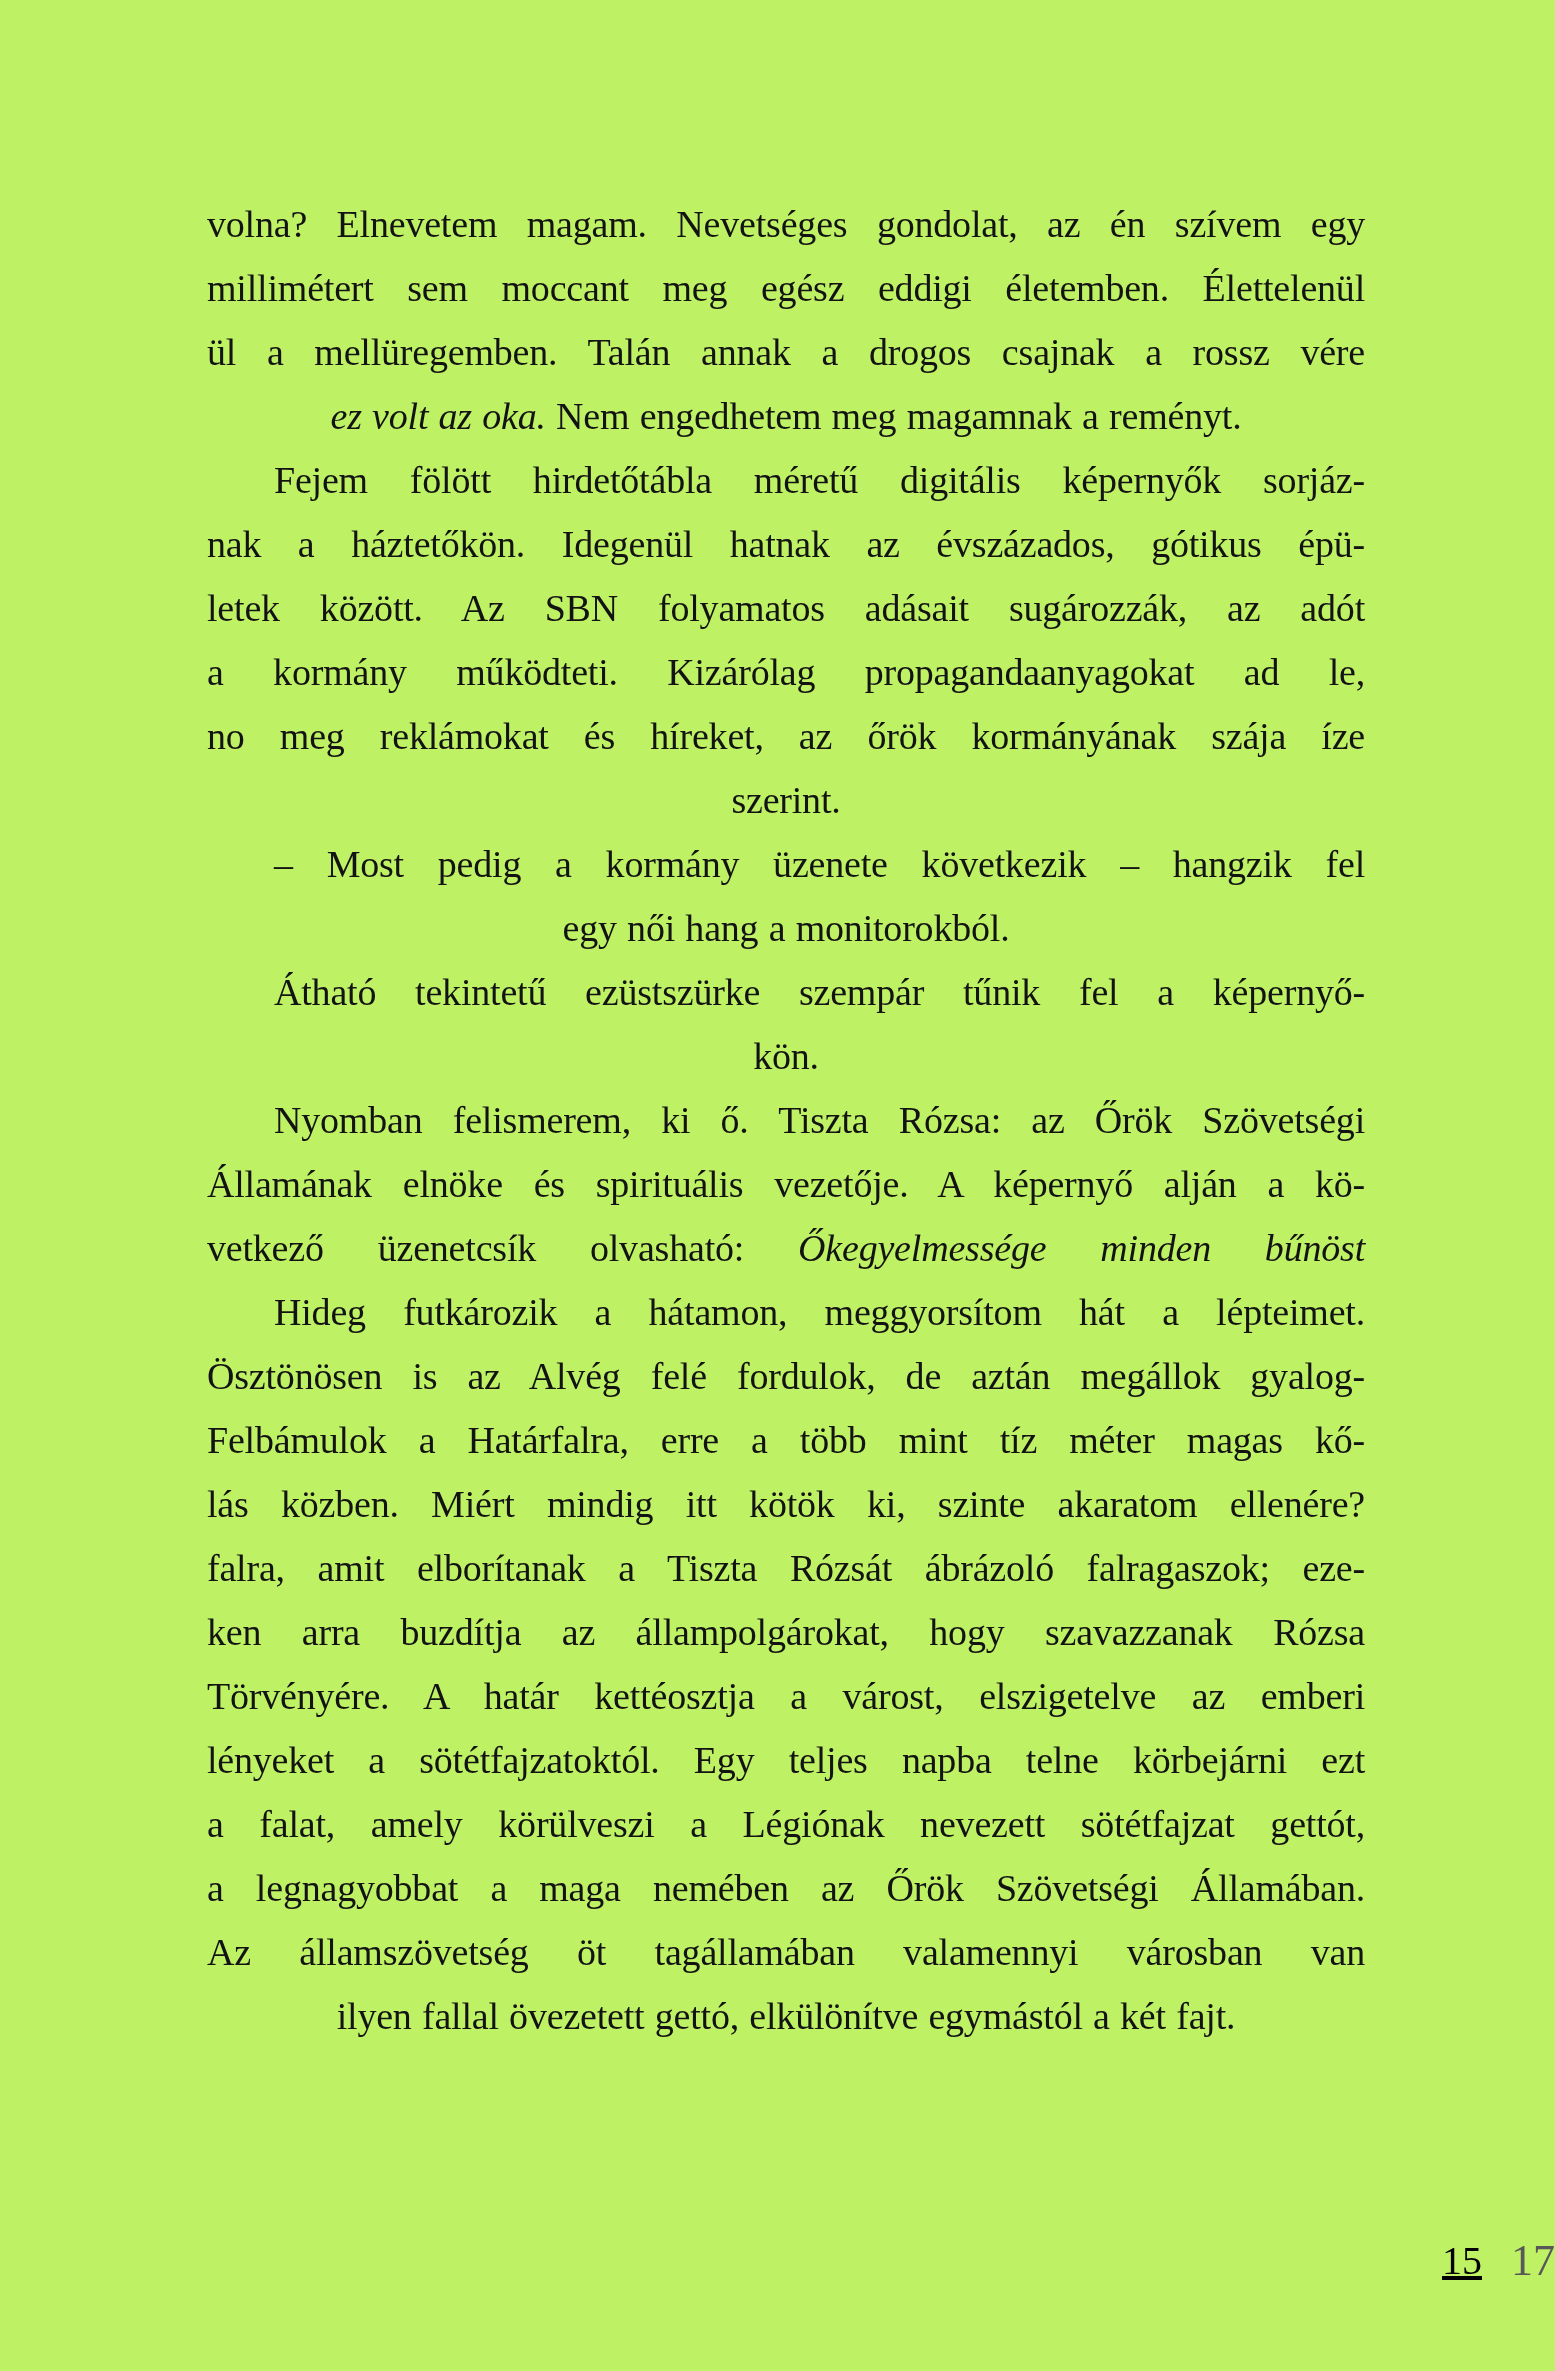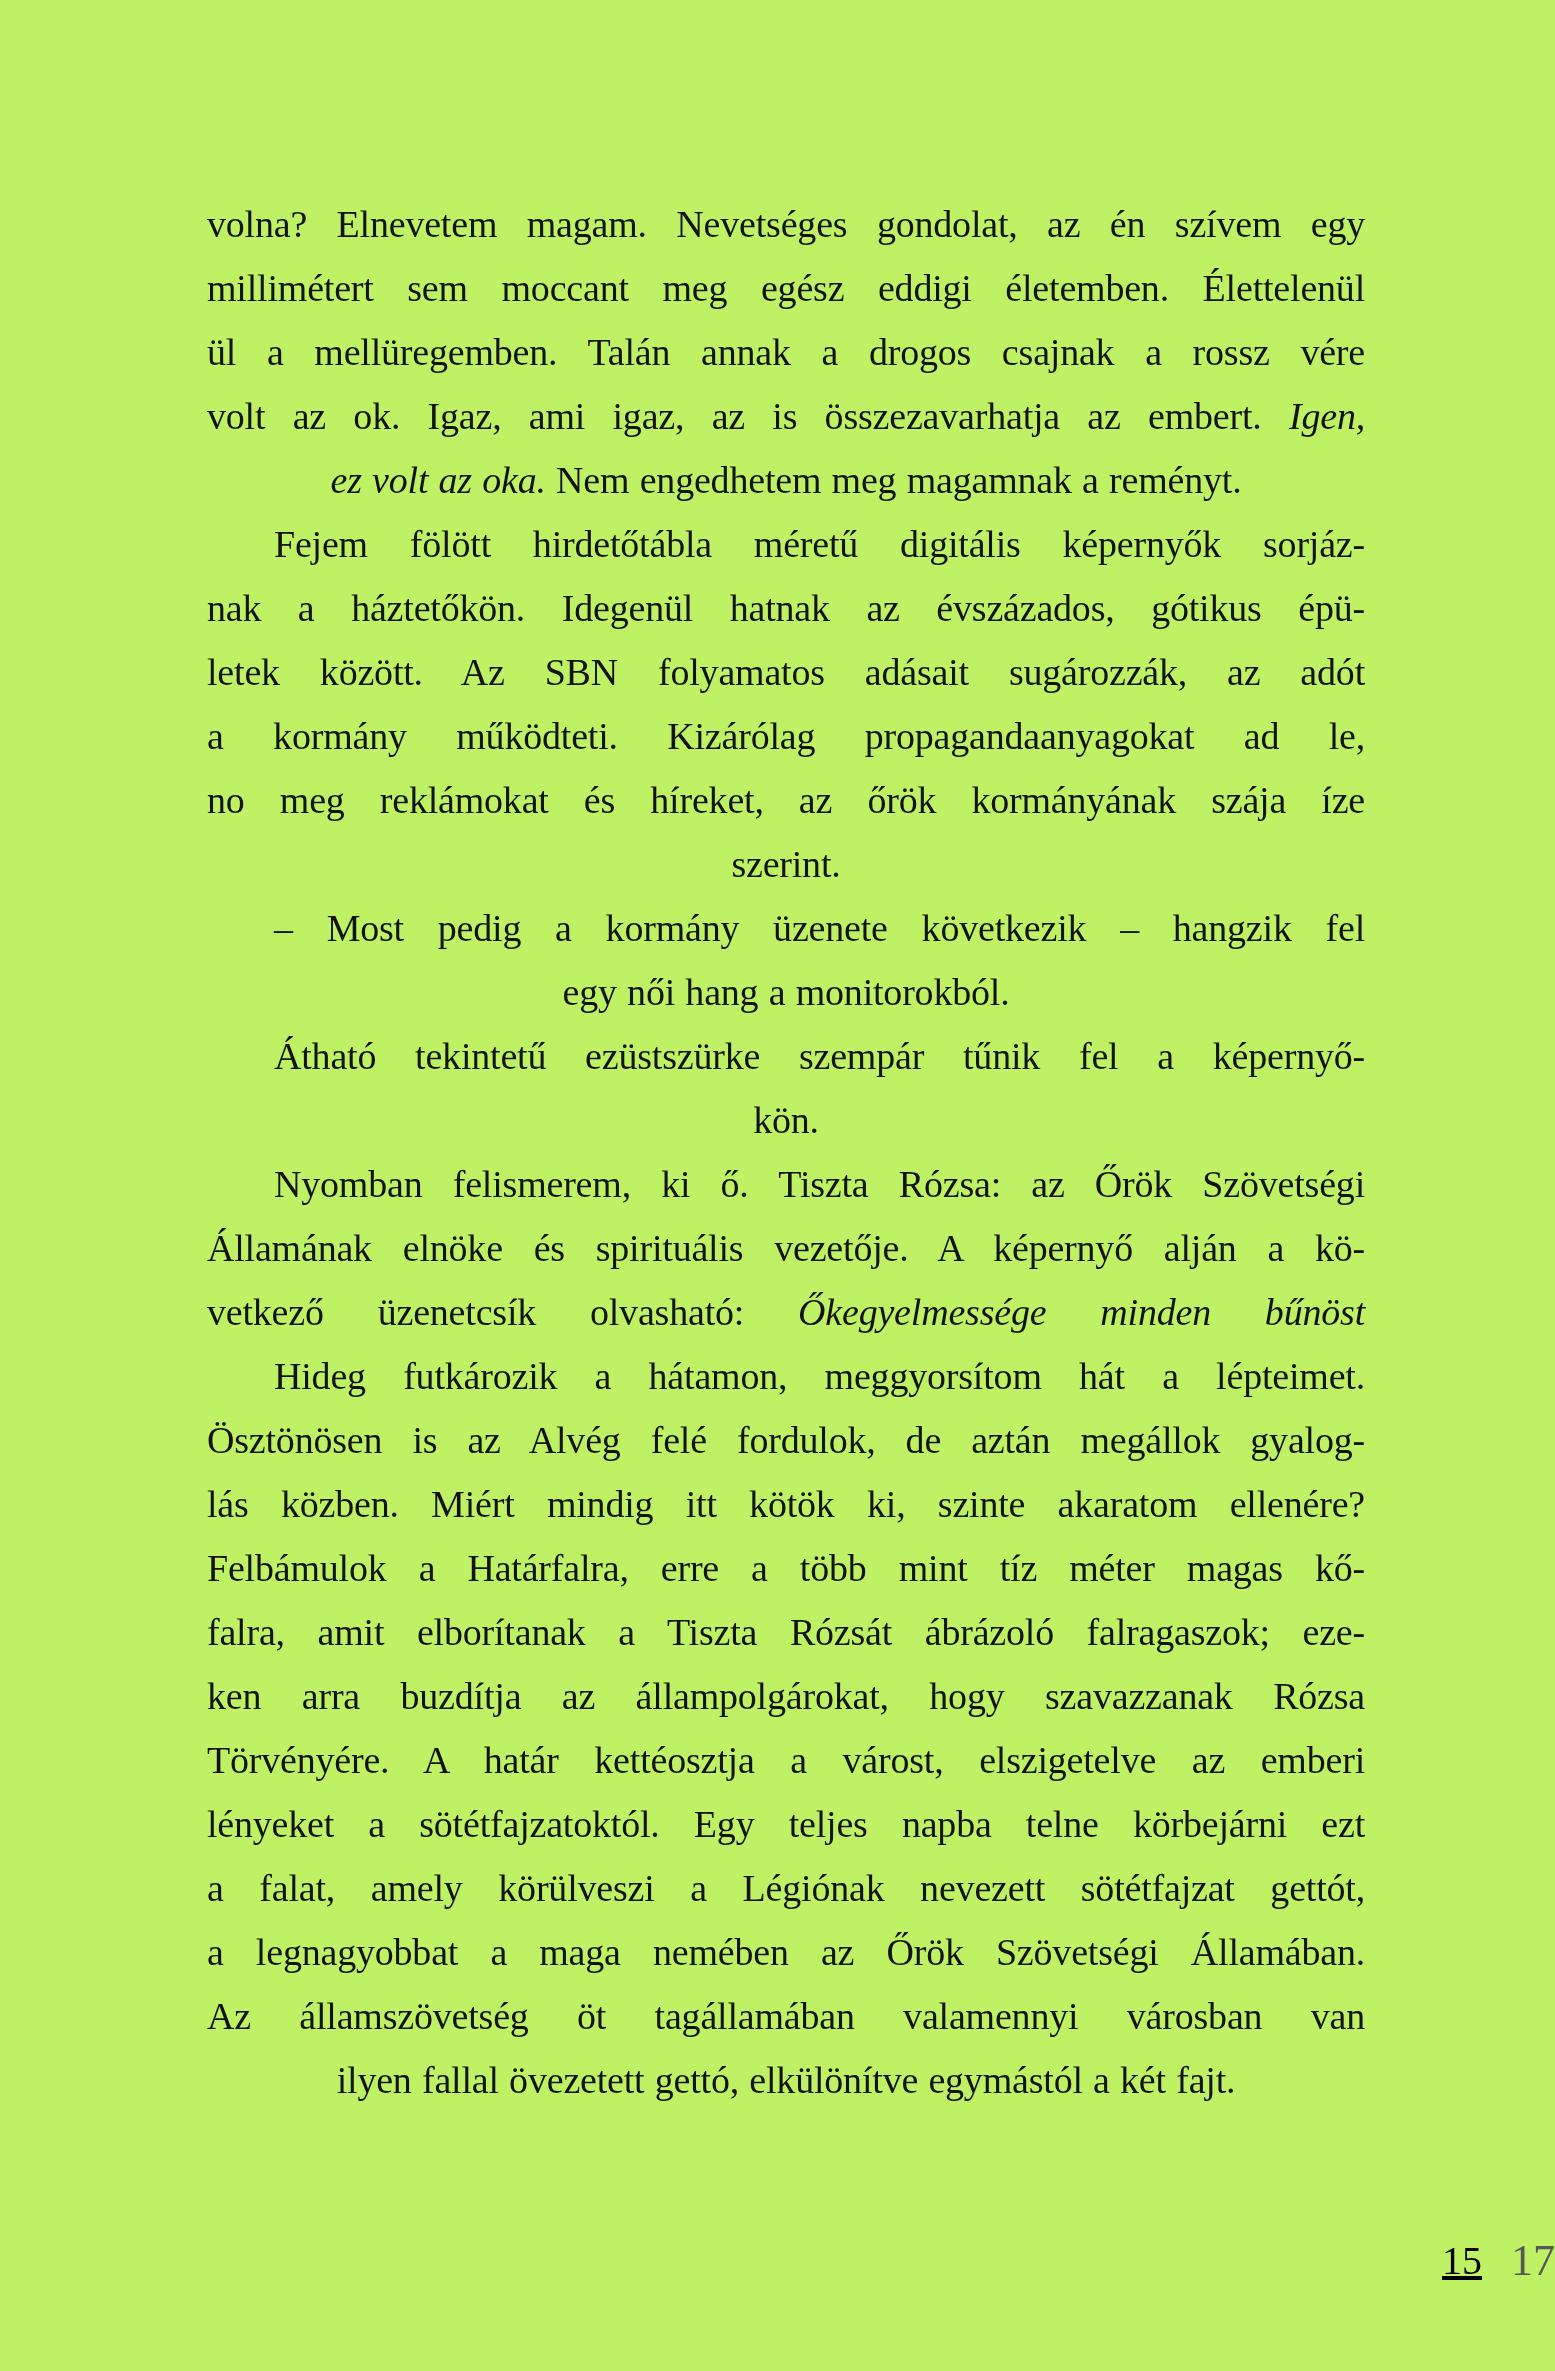--- a/index.html
+++ b/index.html
@@ -57,39 +57,38 @@
   }
 </style>
 </head>
 <body>
 
 <div class="page">
   <div class="textblock">
       <div class="line j"><span>volna? Elnevetem magam. Nevetséges gondolat, az én szívem egy</span></div>
       <div class="line j"><span>millimétert sem moccant meg egész eddigi életemben. Élettelenül</span></div>
       <div class="line j"><span>ül a mellüregemben. Talán annak a drogos csajnak a rossz vére</span></div>
-      <div class="line j"><span>volt az ok. Igaz, ami igaz, az is összezavarhatja az embert. </span><span class="it">Igen,</span></div>
       <div class="line"><span class="it">ez volt az oka.</span><span> Nem engedhetem meg magamnak a reményt.</span></div>
       <div class="line j ind"><span>Fejem fölött hirdetőtábla méretű digitális képernyők sorjáz-</span></div>
       <div class="line j"><span>nak a háztetőkön. Idegenül hatnak az évszázados, gótikus épü-</span></div>
       <div class="line j"><span>letek között. Az SBN folyamatos adásait sugározzák, az adót</span></div>
       <div class="line j"><span>a kormány működteti. Kizárólag propagandaanyagokat ad le,</span></div>
       <div class="line j"><span>no meg reklámokat és híreket, az őrök kormányának szája íze</span></div>
       <div class="line"><span>szerint.</span></div>
       <div class="line j ind"><span>– Most pedig a kormány üzenete következik – hangzik fel</span></div>
       <div class="line"><span>egy női hang a monitorokból.</span></div>
       <div class="line j ind"><span>Átható tekintetű ezüstszürke szempár tűnik fel a képernyő-</span></div>
       <div class="line"><span>kön.</span></div>
       <div class="line j ind"><span>Nyomban felismerem, ki ő. Tiszta Rózsa: az Őrök Szövetségi</span></div>
       <div class="line j"><span>Államának elnöke és spirituális vezetője. A képernyő alján a kö-</span></div>
       <div class="line j"><span>vetkező üzenetcsík olvasható: </span><span class="it">Őkegyelmessége minden bűnöst</span></div>
       <div class="line j ind"><span>Hideg futkározik a hátamon, meggyorsítom hát a lépteimet.</span></div>
       <div class="line j"><span>Ösztönösen is az Alvég felé fordulok, de aztán megállok gyalog-</span></div>
+      <div class="line j"><span>Felbámulok a Határfalra, erre a több mint tíz méter magas kő-</span></div>
       <div class="line j"><span>lás közben. Miért mindig itt kötök ki, szinte akaratom ellenére?</span></div>
-      <div class="line j"><span>Felbámulok a Határfalra, erre a több mint tíz méter magas kő-</span></div>
       <div class="line j"><span>falra, amit elborítanak a Tiszta Rózsát ábrázoló falragaszok; eze-</span></div>
       <div class="line j"><span>ken arra buzdítja az állampolgárokat, hogy szavazzanak Rózsa</span></div>
       <div class="line j"><span>Törvényére. A határ kettéosztja a várost, elszigetelve az emberi</span></div>
       <div class="line j"><span>lényeket a sötétfajzatoktól. Egy teljes napba telne körbejárni ezt</span></div>
       <div class="line j"><span>a falat, amely körülveszi a Légiónak nevezett sötétfajzat gettót,</span></div>
       <div class="line j"><span>a legnagyobbat a maga nemében az Őrök Szövetségi Államában.</span></div>
       <div class="line j"><span>Az államszövetség öt tagállamában valamennyi városban van</span></div>
       <div class="line"><span>ilyen fallal övezetett gettó, elkülönítve egymástól a két fajt.</span></div>
     </div>
   <div class="folio-center">17</div>

